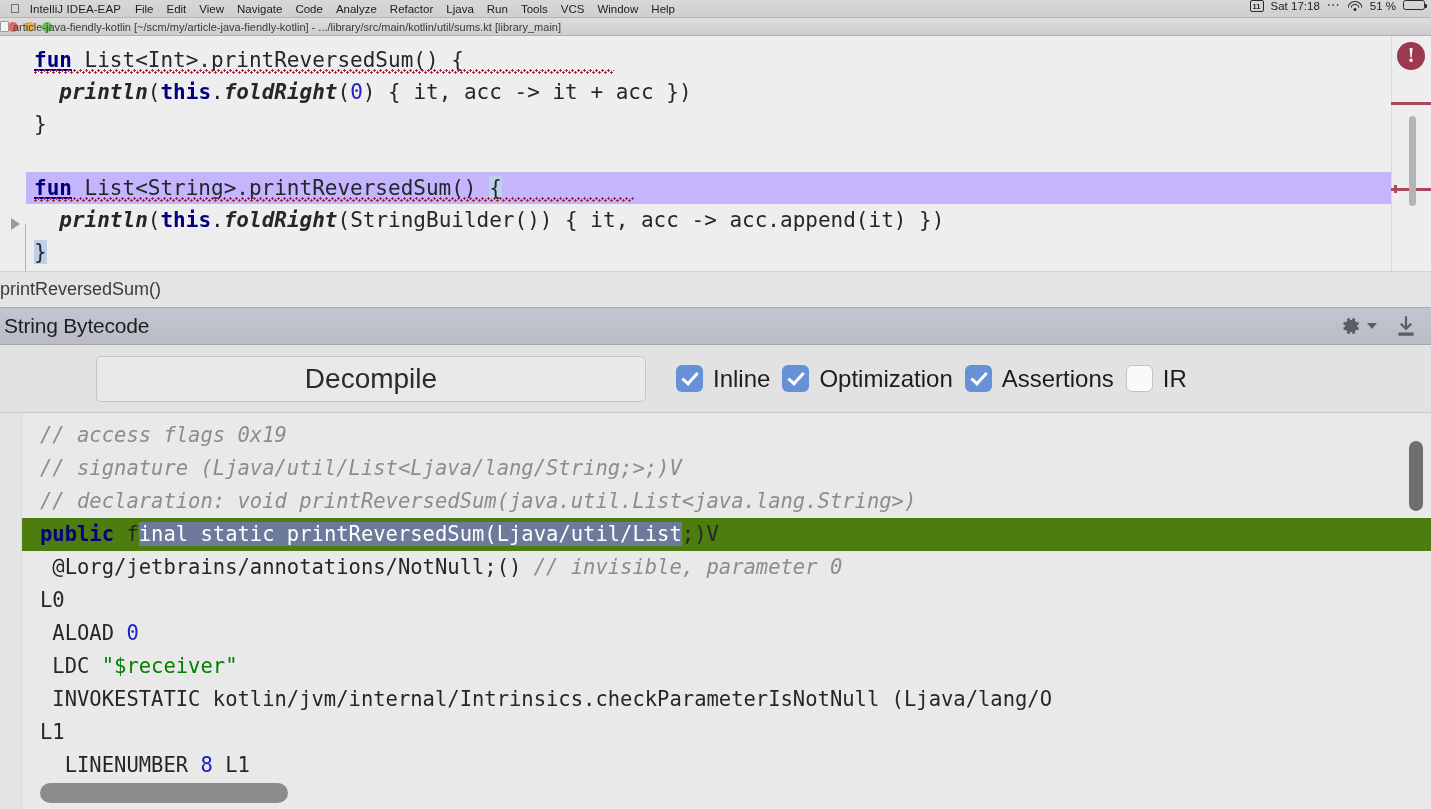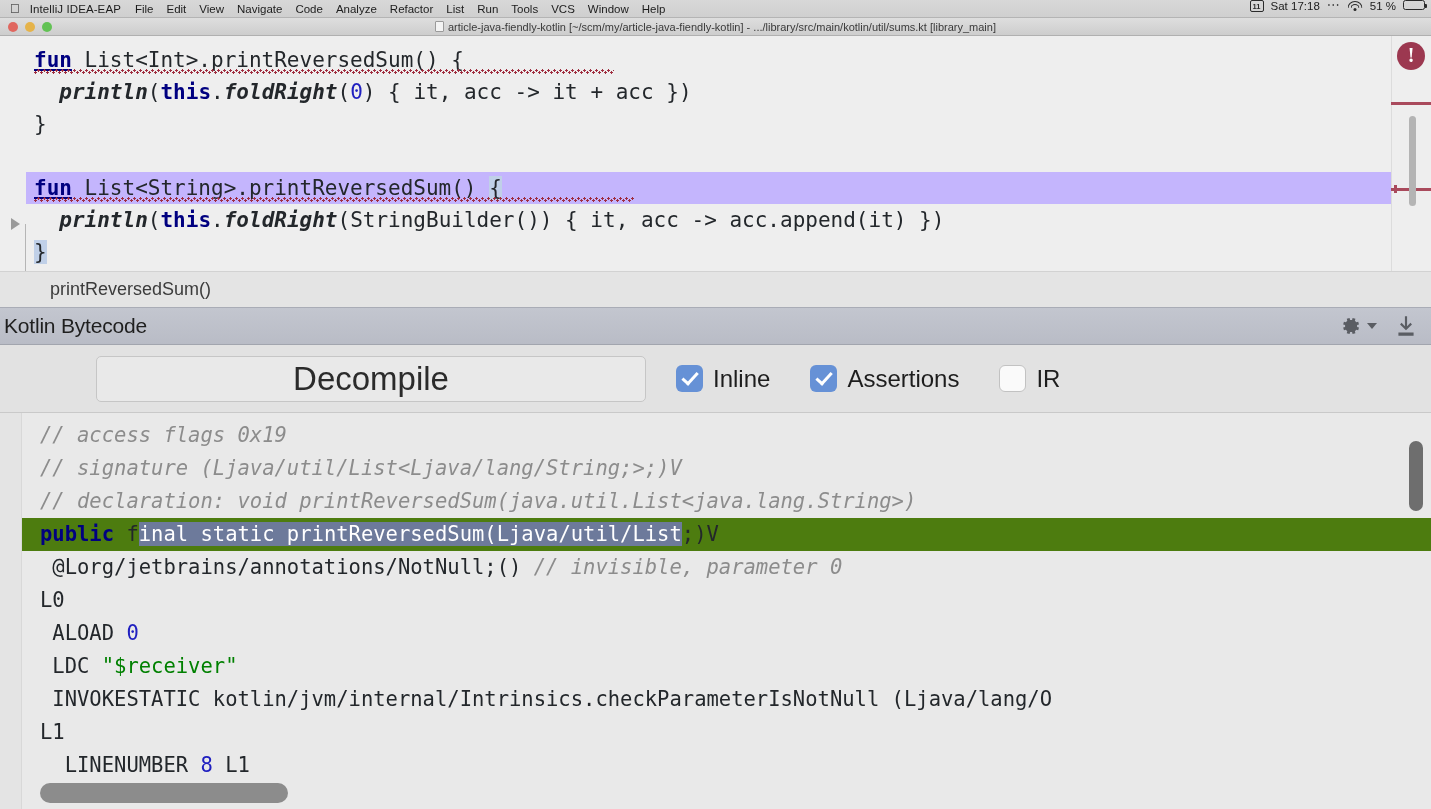--- a/index.html
+++ b/index.html
@@ -68,21 +68,21 @@
     display: flex; align-items: center; position: relative;
   }
   .traffic { display: flex; gap: 7px; margin-left: 8px; }
   .traffic span { width: 10px; height: 10px; border-radius: 50%; display: block; }
   .tl-red { background: #e0675f; }
   .tl-yellow { background: #e5b34a; }
   .tl-green { background: #62c254; }
   .win-title {
     position: absolute; left: 0; right: 0; text-align: center;
     font-size: 11px; color: #3a3a3a; pointer-events: none;
-    display: flex; align-items: center; justify-content: center; gap: 4px;
+    display: flex; align-items: center; gap: 4px;
   }
   .doc-icon {
     width: 9px; height: 11px; background: #f3f3f3;
     border: 1px solid #9a9a9a; border-radius: 1px; display: inline-block;
   }
 
   
   .editor {
     position: relative;
     height: 235px;
@@ -144,21 +144,20 @@
   .marker-tick { position: absolute; left: 2px; width: 3px; height: 8px; background: #a94a5c; }
   .ed-scroll-thumb {
     position: absolute; right: 15px; top: 80px;
     width: 7px; height: 90px; border-radius: 4px; background: #b4b4b4;
   }
 
   
   .breadcrumb {
     height: 36px; background: #e4e4e4;
     display: flex; align-items: center;
-    padding-left: 50px;
     font-size: 18px; color: #3b3b3b;
     border-top: 1px solid #d2d2d2;
   }
 
   
   .tw-header {
     height: 38px;
     background: linear-gradient(to bottom, #c3c6cf, #b9bcc6);
     border-top: 1px solid #a9acb6;
     border-bottom: 1px solid #a2a5ae;
@@ -178,23 +177,23 @@
   .opts {
     height: 68px; background: #e2e2e2;
     display: flex; align-items: center;
     border-bottom: 1px solid #c9c9c9;
   }
   .decompile-btn {
     width: 550px; height: 46px; margin-left: 96px;
     background: #e9e9e9;
     border: 1px solid #c6c6c6; border-radius: 5px;
     display: flex; align-items: center; justify-content: center;
-    font-size: 33px; color: #2b2b2b; cursor: pointer;
-  }
-  .cb-group { display: flex; align-items: center; margin-left: 30px; gap: 40px; }
+    font-size: 28px; color: #2b2b2b; cursor: pointer;
+  }
+  .cb-group { display: flex; align-items: center; margin-left: 30px; gap: 12px; }
   .cb-item { display: flex; align-items: center; gap: 10px; cursor: pointer; }
   .cb-box {
     width: 27px; height: 27px; border-radius: 6px;
     display: flex; align-items: center; justify-content: center;
     flex-shrink: 0;
   }
   .cb-box.on { background: #6691d6; }
   .cb-box.off { background: #fafafa; border: 1px solid #c2c2c2; }
   .cb-check {
     width: 9px; height: 16px;
@@ -243,21 +242,21 @@
 <div class="menubar">
   <span class="apple-logo"></span>
   <span class="menu-app">IntelliJ IDEA-EAP</span>
   <span class="menu-item">File</span>
   <span class="menu-item">Edit</span>
   <span class="menu-item">View</span>
   <span class="menu-item">Navigate</span>
   <span class="menu-item">Code</span>
   <span class="menu-item">Analyze</span>
   <span class="menu-item">Refactor</span>
-  <span class="menu-item">List</span>
+  <span class="menu-item">Ljava</span>
   <span class="menu-item">Run</span>
   <span class="menu-item">Tools</span>
   <span class="menu-item">VCS</span>
   <span class="menu-item">Window</span>
   <span class="menu-item">Help</span>
 
   <div class="menubar-right">
     <span class="cal-icon">11</span>
     <span>Sat 17:18</span>
     <span class="dots-icon">⋯</span>
@@ -298,21 +297,21 @@
     <div class="marker-tick" style="top:149px"></div>
     <div class="ed-scroll-thumb"></div>
   </div>
 </div>
 
 <div class="breadcrumb">
   <span>printReversedSum()</span>
 </div>
 
 <div class="tw-header">
-  <span class="tw-title">Kotlin Bytecode</span>
+  <span class="tw-title">String Bytecode</span>
   <div class="tw-actions">
     <span class="gear-wrap">
       <svg width="26" height="26" viewBox="0 0 24 24">
         <path fill="#5a5d63" d="M12 8.2a3.8 3.8 0 100 7.6 3.8 3.8 0 000-7.6zm0 5.9a2.1 2.1 0 110-4.2 2.1 2.1 0 010 4.2z"></path>
         <path fill="#5a5d63" d="M20.3 13.4l-1.8-.5a6.6 6.6 0 000-1.8l1.8-.5-.7-2.6-1.8.5a6.6 6.6 0 00-1.3-1.3l.5-1.8-2.6-.7-.5 1.8a6.6 6.6 0 00-1.8 0l-.5-1.8-2.6.7.5 1.8a6.6 6.6 0 00-1.3 1.3l-1.8-.5-.7 2.6 1.8.5a6.6 6.6 0 000 1.8l-1.8.5.7 2.6 1.8-.5c.38.5.82.94 1.3 1.3l-.5 1.8 2.6.7.5-1.8c.6.07 1.2.07 1.8 0l.5 1.8 2.6-.7-.5-1.8c.48-.36.92-.8 1.3-1.3l1.8.5.7-2.6z"></path>
       </svg>
       <span class="chev-down"></span>
     </span>
     <svg width="26" height="26" viewBox="0 0 24 24">
       <path fill="#5a5d63" d="M11 3h2v9.2l3.1-3.1 1.4 1.4-5.5 5.5-5.5-5.5 1.4-1.4L11 12.2V3z"></path>
@@ -327,20 +326,26 @@
       <div class="cb-item">
         <div class="cb-box on" style="background: rgb(102, 145, 214);">
           <div class="cb-check"></div>
         </div>
         <span class="cb-label">Inline</span>
       </div>
       <div class="cb-item">
         <div class="cb-box on" style="background: rgb(102, 145, 214);">
           <div class="cb-check"></div>
         </div>
+        <span class="cb-label">Optimization</span>
+      </div>
+      <div class="cb-item">
+        <div class="cb-box on" style="background: rgb(102, 145, 214);">
+          <div class="cb-check"></div>
+        </div>
         <span class="cb-label">Assertions</span>
       </div>
       <div class="cb-item">
         <div class="cb-box off"></div>
         <span class="cb-label">IR</span>
       </div>
     </div>
 </div>
 
 <div class="bytecode">

